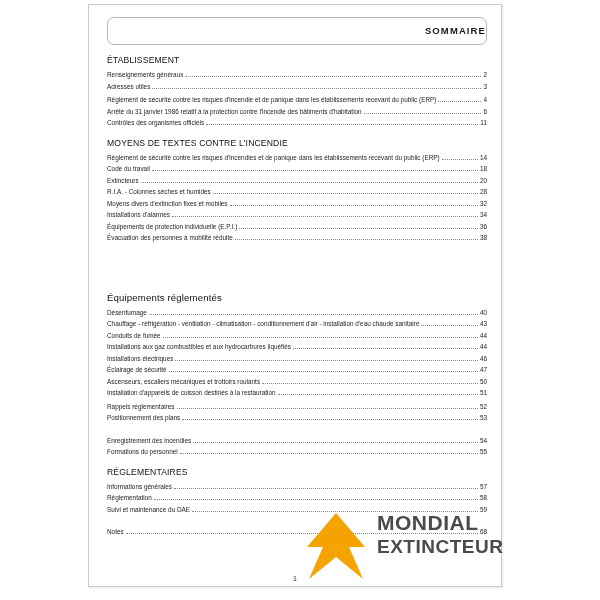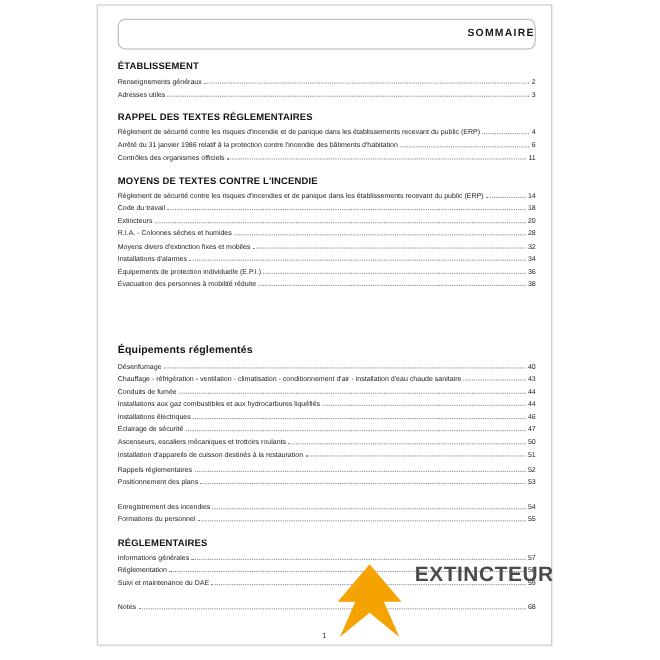--- a/index.html
+++ b/index.html
@@ -43,21 +43,21 @@
     font-weight: bold;
     letter-spacing: 1.1px;
     color: #1a1a1a;
     margin-bottom: 10px;
   }
   .section {
     margin-bottom: 2px;
   }
   .section-title {
     font-size: 8.6px;
-    font-weight: bold;
+    font-weight: normal;
     color: #111;
     letter-spacing: 0.15px;
     margin-top: 9px;
     margin-bottom: 4px;
   }
   .section-title.big {
     font-size: 9.6px;
     margin-top: 48px;
   }
   .entry {
@@ -147,21 +147,20 @@
             <span class="dots"></span>
             <span class="page-num">2</span>
           </div>
           <div class="entry">
             <span class="label">Adresses utiles</span>
             <span class="dots"></span>
             <span class="page-num">3</span>
           </div>
         </div>
         <div class="section">
-          <div class="section-title">RAPPEL DES TEXTES RÉGLEMENTAIRES</div>
           <div class="entry">
             <span class="label">Règlement de sécurité contre les risques d'incendie et de panique dans les établissements recevant du public (ERP)</span>
             <span class="dots"></span>
             <span class="page-num">4</span>
           </div>
           <div class="entry">
             <span class="label">Arrêté du 31 janvier 1986 relatif à la protection contre l'incendie des bâtiments d'habitation</span>
             <span class="dots"></span>
             <span class="page-num">6</span>
           </div>
@@ -313,15 +312,16 @@
   </div>
 
   <div class="page-number-bottom">1</div>
 </div>
 
 <div class="logo">
   <svg class="logo-mark" viewBox="0 0 62 70">
     <polygon points="31,2 60,36 44,36 58,68 31,46 4,68 18,36 2,36" fill="#f5a300"></polygon>
   </svg>
   <div class="logo-text">
+    <span class="l1">MONDIAL</span>
     <span class="l2">EXTINCTEUR</span>
   </div>
 </div>
 
 </body></html>

